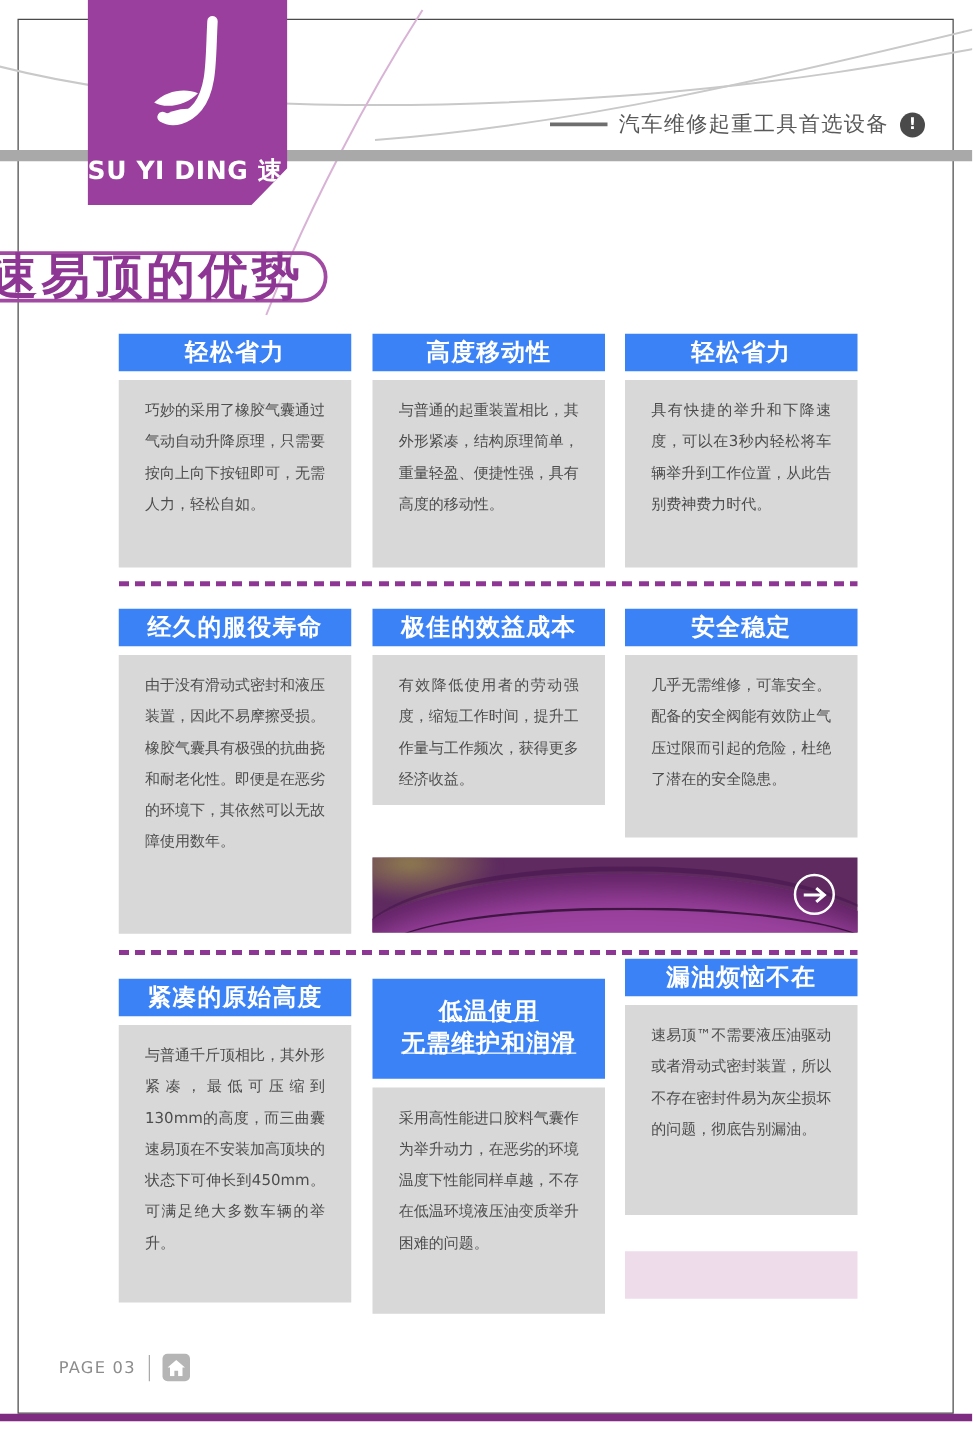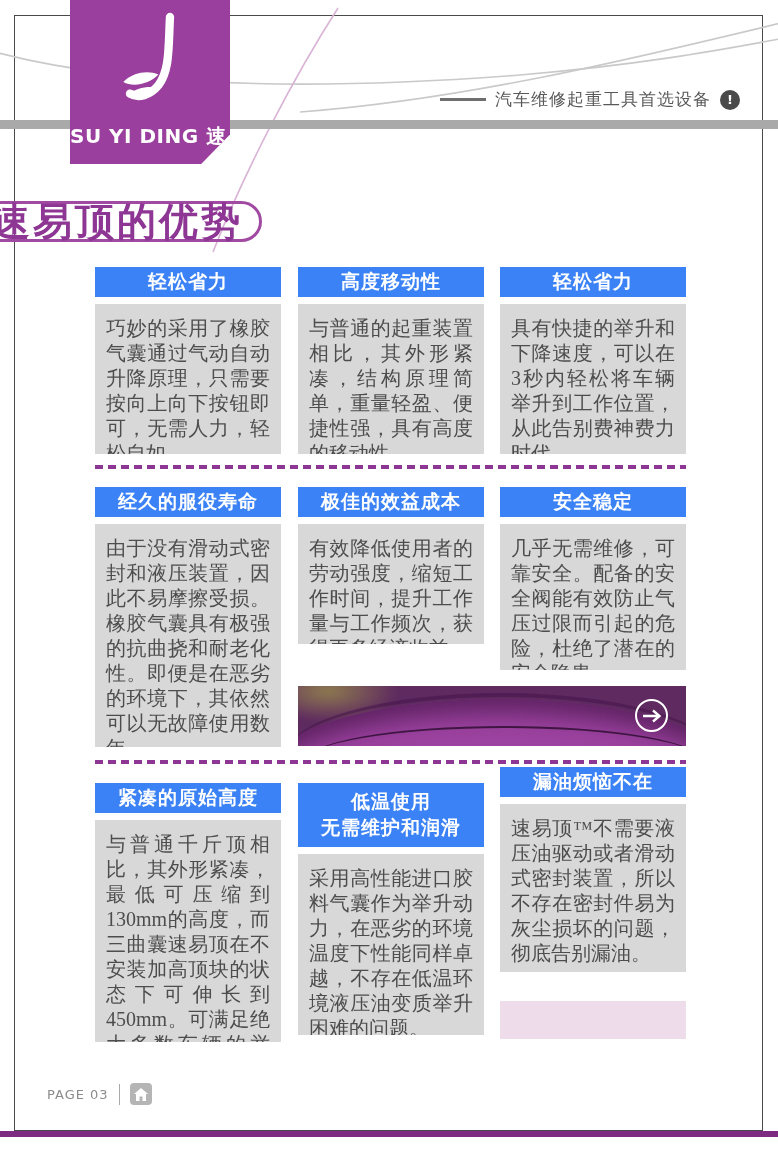--- a/index.html
+++ b/index.html
@@ -35,24 +35,24 @@
             border:3px solid #a14aa2;border-radius:0 22px 22px 0;z-index:6;
             display:flex;align-items:center;justify-content:flex-end;box-sizing:border-box;
             padding-right:16px;}
   .titlebox .t{font-size:39px;font-weight:bold;color:#8e3694;letter-spacing:3px;line-height:1;}
 
   
   .card{position:absolute;width:186px;z-index:3;}
   .card .hd{background:#3b82f6;color:#fff;font-weight:bold;font-size:19px;letter-spacing:1px;
             text-align:center;display:flex;flex-direction:column;justify-content:center;}
   .hd.h1{height:30px;}
-  .hd.h2{height:64px;line-height:1.35;}
+  .hd.h2{height:80px;line-height:1.35;text-decoration:underline;}
   .card .bd{background:#d8d8d8;margin-top:7px;box-sizing:border-box;
-            padding:12px 11px;font-size:20px;line-height:25px;color:#4d4d4d;
-            text-align:justify;overflow:hidden;font-family:Liberation Serif, serif;}
+            padding:12px 21px;font-size:12px;line-height:25px;color:#4d4d4d;
+            text-align:justify;overflow:hidden;}
 
   
   .dashes{position:absolute;left:95px;width:591px;height:4px;z-index:3;
           background:repeating-linear-gradient(90deg,#8e3694 0 8px,transparent 8px 13px);}
 
   
   .photo{position:absolute;left:298px;top:686px;width:388px;height:60px;overflow:hidden;
          background:#5e2a60;z-index:3;}
   .photo .olive{position:absolute;left:-18px;top:-16px;width:120px;height:52px;border-radius:50%;
          background:radial-gradient(ellipse at 40% 40%,#8f7d4e 0%,rgba(143,125,78,0) 70%);filter:blur(4px);}

